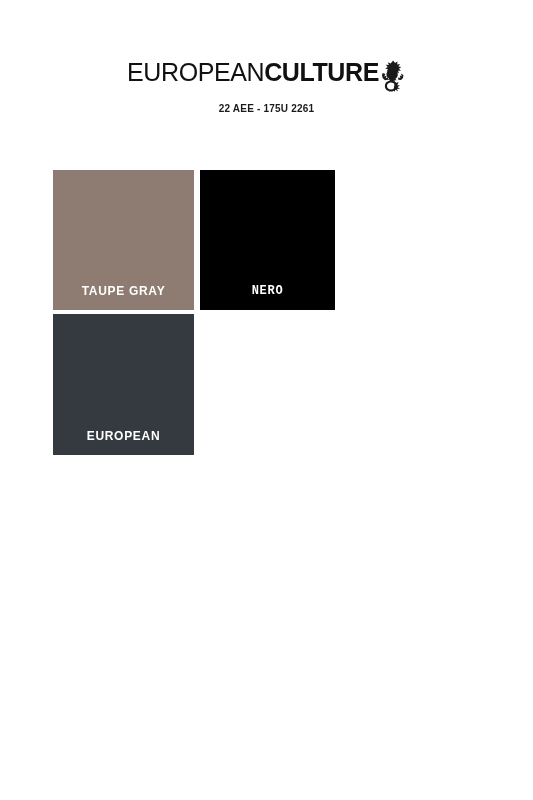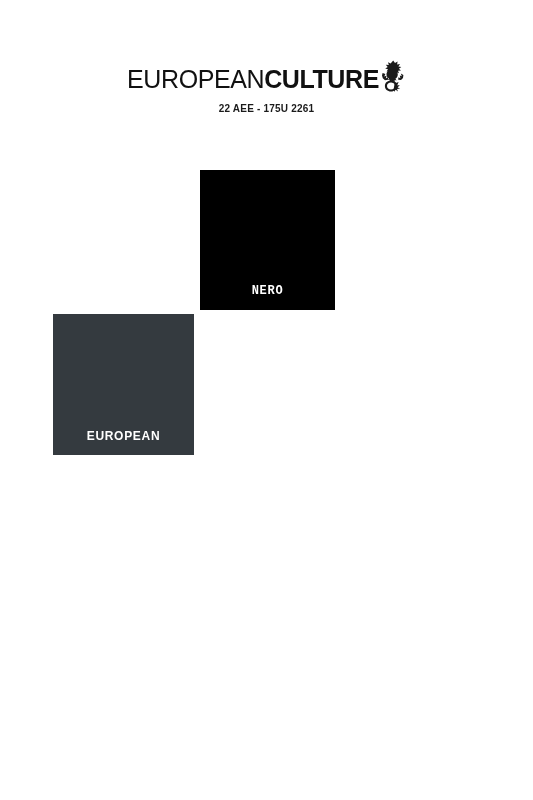--- a/index.html
+++ b/index.html
@@ -23,21 +23,21 @@
     top: 0;
     width: 533px;
     text-align: center;
   }
   .brand-row {
     position: absolute;
     left: 0;
     top: 60px;
     width: 533px;
     display: flex;
-    align-items: flex-end;
+    align-items: flex-start;
     justify-content: center;
     gap: 1px;
   }
   .wordmark {
     font-family: "Liberation Sans", sans-serif;
     font-size: 25px;
     letter-spacing: -0.4px;
     line-height: 1;
     color: #111111;
     white-space: nowrap;
@@ -110,19 +110,22 @@
         <path d="M2.6 13.0 L5.4 14.0 L4.2 16.6 L6.6 15.8 L5.8 18.6 L8.2 17.0 L8.0 19.8 L5.0 20.2 L2.8 18.2 L2.0 15.6 Z"></path>
         <path d="M20.8 13.4 L23.4 15.0 L23.0 18.0 L21.0 20.0 L18.2 19.8 L18.4 17.2 L20.4 18.2 L19.8 15.6 L21.8 16.2 Z"></path>
       </g>
     </svg>
   </div>
 
   <div class="subtitle">22 AEE - 175U 2261</div>
 </div>
 
 <div class="swatch-grid">
+    <div class="swatch" style="left: 53px; top: 170px; width: 141px; height: 140px; background: rgb(142, 123, 114);">
+      <div class="swatch-label" style="color: rgb(255, 255, 255);">TAUPE GRAY</div>
+    </div>
     <div class="swatch" style="left: 200px; top: 170px; width: 135px; height: 140px; background: rgb(0, 0, 0);">
       <div class="swatch-label" style="color: rgb(255, 255, 255); font-family: Liberation Mono, monospace;">NERO</div>
     </div>
     <div class="swatch" style="left: 53px; top: 314px; width: 141px; height: 141px; background: rgb(52, 58, 63);">
       <div class="swatch-label" style="color: rgb(255, 255, 255);">EUROPEAN</div>
     </div>
   </div>
 
 </body></html>

